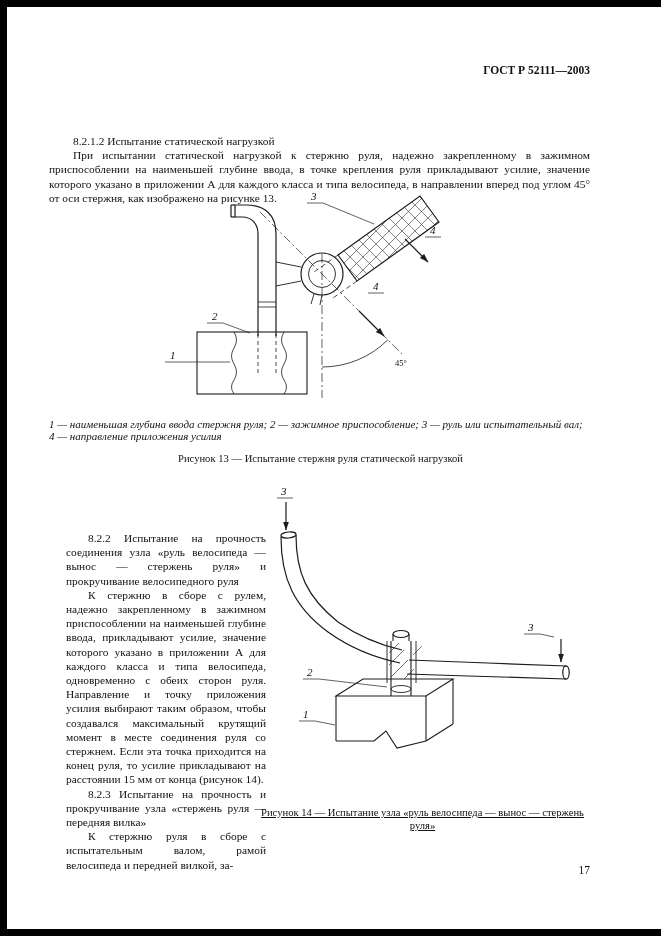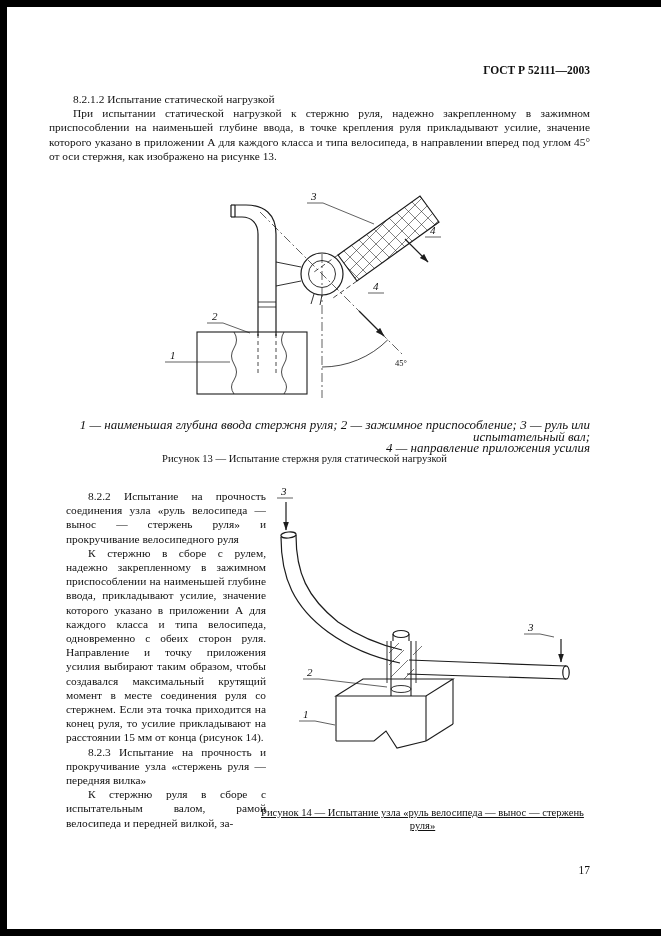--- a/index.html
+++ b/index.html
@@ -4,31 +4,31 @@
 <style>
   html,body{margin:0;padding:0;background:#9a9a9a;}
   #page{position:relative;width:661px;height:936px;background:#ffffff;overflow:hidden;
         font-family:"Liberation Serif","DejaVu Serif",serif;color:#111;padding-left:28px;}
   .bar{position:absolute;background:#000;}
   #bar-top{left:0;top:0;width:661px;height:7px;}
   #bar-left{left:0;top:0;width:7px;height:936px;}
   #bar-bottom{left:0;top:929px;width:661px;height:7px;}
   #doc-header{position:absolute;left:49px;top:64px;width:541px;text-align:right;
               font-weight:bold;font-size:11.5px;}
-  .bodytext{font-size:11.4px;line-height:14.2px;text-align:justify;hyphens:auto;}
+  .bodytext{font-size:11.4px;line-height:14.2px;text-align:justify;hyphens:auto;margin-top:42px;}
   .indent{text-indent:24px;}
   #intro{position:absolute;left:49px;top:92px;width:541px;}
   #intro .headline{text-indent:24px;text-align:left;}
   #fig13-wrap{position:absolute;left:162px;top:172px;width:330px;height:242px;}
   #fig14-wrap{position:absolute;left:250px;top:483px;width:345px;height:285px;}
-  .legend{position:absolute;text-align:right;font-size:13px;line-height:11.5px;font-style:italic;}
+  .legend{position:absolute;text-align:left;font-size:11px;line-height:11.5px;font-style:italic;}
   #legend13{left:49px;top:419px;width:541px;}
   #legend14{left:250px;top:773px;width:345px;}
   .caption{position:absolute;text-align:center;font-size:10.6px;line-height:13px;}
-  #caption13{left:34px;top:452px;width:541px;}
+  #caption13{left:50px;top:452px;width:541px;}
   #caption14{left:250px;top:806px;width:345px;text-decoration:underline;}
   #left-col{position:absolute;left:66px;top:489px;width:200px;}
   #left-col p{margin:0;text-indent:22px;}
   #page-num{position:absolute;left:49px;top:864px;width:541px;text-align:right;font-size:11.5px;}
   svg{display:block;}
   svg line,svg path,svg circle,svg ellipse,svg polygon,svg rect{vector-effect:none;}
   .callouts{font-family:"Liberation Serif","DejaVu Serif",serif;font-style:italic;font-size:11px;fill:#111;}
 </style>
 </head>
 <body>

